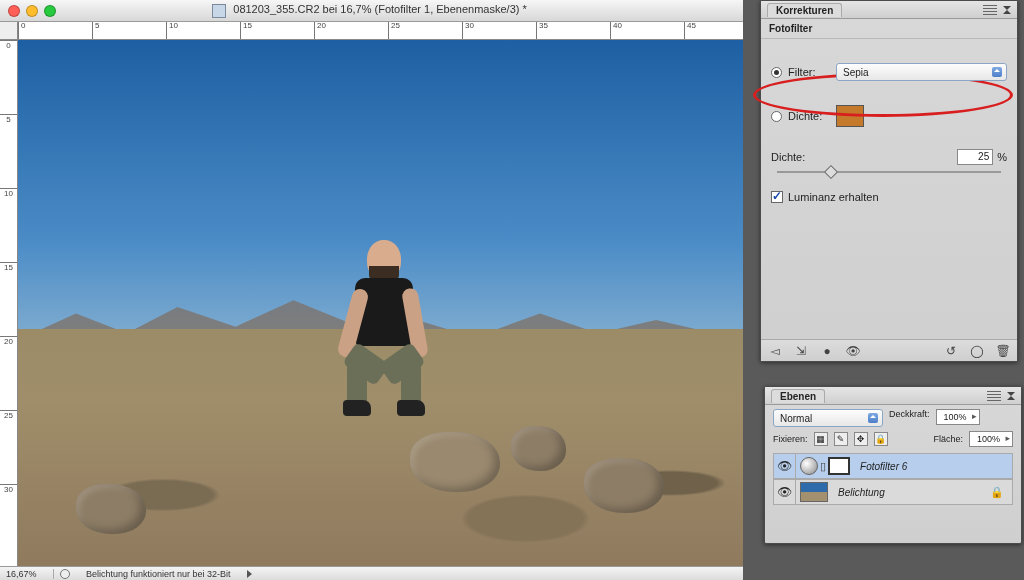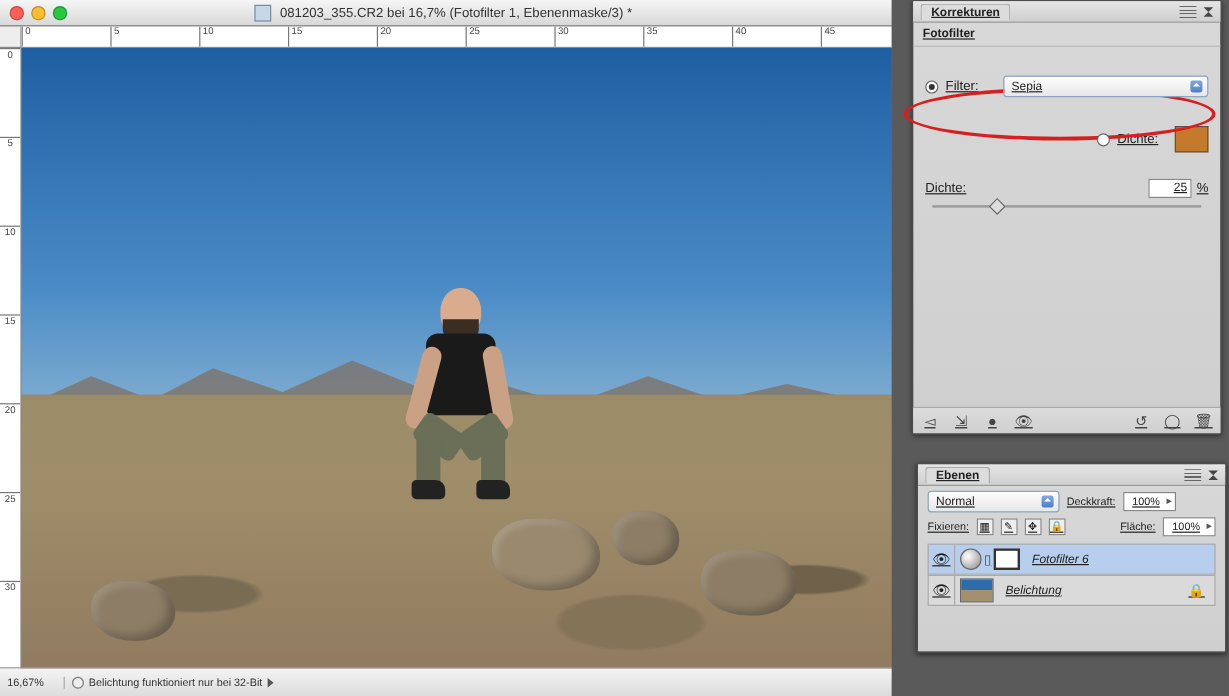--- a/index.html
+++ b/index.html
@@ -47,65 +47,65 @@
   .thigh { position:absolute; width:26px; height:40px; background:#6b6f57; border-radius:6px; }
   .thigh.l { left:2px; transform:rotate(-55deg); top:4px; }
   .thigh.r { left:38px; transform:rotate(55deg); top:4px; }
   .shin { position:absolute; width:20px; height:50px; background:#6b6f57; border-radius:5px; top:22px; }
   .shin.l { left:-4px; }
   .shin.r { left:50px; }
   .boot { position:absolute; width:28px; height:16px; background:#222; border-radius:4px 8px 4px 4px; bottom:-6px; }
   .boot.l { left:-8px; }
   .boot.r { left:46px; }
 
-  .statusbar { position:absolute; left:0; bottom:0; right:0; height:24px; background:linear-gradient(#f4f4f4,#dcdcdc); border-top:1px solid #999; font-size:9px; color:#333; display:flex; align-items:center; }
+  .statusbar { position:absolute; left:0; bottom:0; right:0; height:14px; background:linear-gradient(#f4f4f4,#dcdcdc); border-top:1px solid #999; font-size:9px; color:#333; display:flex; align-items:center; }
   .statusbar .zoom { width:54px; padding-left:6px; border-right:1px solid #aaa; }
-  .statusbar .info { padding:0 6px; display:flex; align-items:center; gap:4px; }
+  .statusbar .info { padding:0 6px; display:flex; align-items:center; gap:16px; }
   .statusbar .tri { width:0;height:0;border-left:5px solid #555;border-top:4px solid transparent;border-bottom:4px solid transparent; }
   .statusbar .round { width:10px;height:10px;border:1px solid #777;border-radius:50%;background:#eee; }
 
   
   .panel-stack { position:absolute; right:6px; top:0; width:258px; }
   .panel-stack2 { position:absolute; right:2px; top:386px; width:258px; }
-  .panel { background:linear-gradient(#d8d8d8,#cfcfcf); border:1px solid #4b4b4b; border-radius:2px; box-shadow:0 1px 4px rgba(0,0,0,.5); font-size:11px; color:#222; position:relative;text-decoration:underline; }
+  .panel { background:linear-gradient(#d8d8d8,#cfcfcf); border:1px solid #4b4b4b; border-radius:2px; box-shadow:0 1px 4px rgba(0,0,0,.5); font-size:11px; color:#222; position:relative; }
   .panel-header { height:18px; background:linear-gradient(#e5e5e5,#cfcfcf); border-bottom:1px solid #9b9b9b; display:flex; align-items:center; padding:0 6px; font-weight:bold; font-size:10px; }
   .panel-header .tab { background:#dcdcdc; border:1px solid #aaa; border-bottom:none; padding:1px 8px; border-radius:3px 3px 0 0; }
   .panel-header .panelmenu { margin-left:auto; width:14px; height:10px; position:relative; }
   .panel-header .panelmenu::before { content:""; position:absolute; inset:0; background:repeating-linear-gradient(#666 0 1px,transparent 1px 3px); }
   .panel-header .collapse { width:10px;height:10px;margin-left:4px;position:relative; }
   .panel-header .collapse::before { content:""; position:absolute; left:2px; top:1px; width:0;height:0;border-left:4px solid transparent;border-right:4px solid transparent;border-top:4px solid #444; }
   .panel-header .collapse::after { content:""; position:absolute; left:2px; top:5px; width:0;height:0;border-left:4px solid transparent;border-right:4px solid transparent;border-bottom:4px solid #444; }
 
   .panel-sub { padding:4px 8px; font-weight:bold; font-size:10px; border-bottom:1px solid #b8b8b8; }
 
   .korrekturen-body { padding:4px 10px 8px; position:relative; min-height:300px; }
 
   .ellipse-callout { position:absolute; left:-8px; top:34px; width:260px; height:44px; border:3px solid #d81e1e; border-radius:50%; pointer-events:none; }
 
-  .row { display:flex; align-items:center; margin:10px 0;justify-content:flex-end; }
+  .row { display:flex; align-items:center; margin:10px 0; }
   .radio { width:11px; height:11px; border:1px solid #666; border-radius:50%; background:#fff; margin-right:6px; position:relative; flex:none; }
   .radio.checked::after { content:""; position:absolute; left:2px; top:2px; width:5px; height:5px; background:#333; border-radius:50%; }
   .lbl { width:48px; }
   .select { flex:1; height:18px; background:linear-gradient(#fdfdfd,#e7e7e7); border:1px solid #8ba6c4; border-radius:3px; display:flex; align-items:center; padding:0 18px 0 6px; font-size:10px; position:relative; color:#222; }
   .select::after { content:""; position:absolute; right:4px; top:3px; width:10px; height:10px; background:linear-gradient(#7fa9e2,#4d7fc8); border-radius:2px; }
   .select::before { content:""; position:absolute; right:6px; top:5px; width:0; height:0; border-left:3px solid transparent; border-right:3px solid transparent; border-bottom:3px solid #fff; z-index:1; }
   .colorswatch { width:28px; height:22px; background:#c47a2a; border:1px solid #555; }
   .numfield { width:36px; height:16px; background:#fff; border:1px solid #888; font-size:10px; text-align:right; padding-right:3px; line-height:14px; }
   .pct { margin-left:4px; }
   .slider-track { flex:1; height:2px; background:#999; position:relative; margin:0 6px; }
   .slider-thumb { position:absolute; top:-4px; width:10px; height:10px; background:#ddd; border:1px solid #666; transform:rotate(45deg); }
   .chk { width:12px; height:12px; background:#fff; border:1px solid #666; margin-right:5px; position:relative; flex:none; }
   .chk.checked::after { content:"✓"; position:absolute; left:0; top:-3px; font-size:12px; color:#1645a8; font-weight:bold; }
 
   .panel-footer { height:22px; border-top:1px solid #aaa; display:flex; align-items:center; padding:0 6px; gap:10px; background:linear-gradient(#dcdcdc,#cfcfcf); }
   .ficon { width:16px; height:14px; display:flex; align-items:center; justify-content:center; color:#444; font-size:12px; }
 
   
   .layers-body { padding:4px 8px 8px; font-size:10px; }
-  .layers-row1 { display:flex; align-items:center; gap:6px; margin-bottom:4px; }
+  .layers-row1 { display:flex; align-items:flex-start; gap:6px; margin-bottom:4px; }
   .layers-row1 .select { max-width:110px; }
   .minilbl { font-size:9px; }
   .pctbox { width:44px; height:16px; background:#fff; border:1px solid #888; font-size:9px; display:flex; align-items:center; justify-content:flex-end; padding-right:12px; position:relative; }
   .pctbox::after { content:"▸"; position:absolute; right:2px; top:1px; font-size:9px; color:#555; }
   .fix-row { display:flex; align-items:center; gap:6px; margin:4px 0 6px; }
   .fixicon { width:14px; height:14px; border:1px solid #888; background:#eee; font-size:9px; display:flex; align-items:center; justify-content:center; }
 
   .layer { display:flex; align-items:center; height:26px; border:1px solid #aaa; background:#dadada; margin-bottom:0; }
   .layer.active { background:#b7cfec; }
   .eye { width:22px; display:flex; align-items:center; justify-content:center; border-right:1px solid #aaa; height:100%; font-size:12px; }
@@ -224,20 +224,24 @@
         <span style="flex:1"></span>
         <div class="numfield">25</div>
         <span class="pct">%</span>
       </div>
       <div class="row" style="margin-top:-4px;">
         <div class="slider-track">
           <div class="slider-thumb" style="left:22%;"></div>
         </div>
       </div>
 
+      <div class="row" style="margin-top:18px;">
+        <span class="chk checked"></span>
+        <span>Luminanz erhalten</span>
+      </div>
     </div>
 
     <div class="panel-footer">
       <span class="ficon">◅</span>
       <span class="ficon">⇲</span>
       <span class="ficon">●</span>
       <span class="ficon">👁</span>
       <span style="flex:1"></span>
       <span class="ficon">↺</span>
       <span class="ficon">◯</span>

